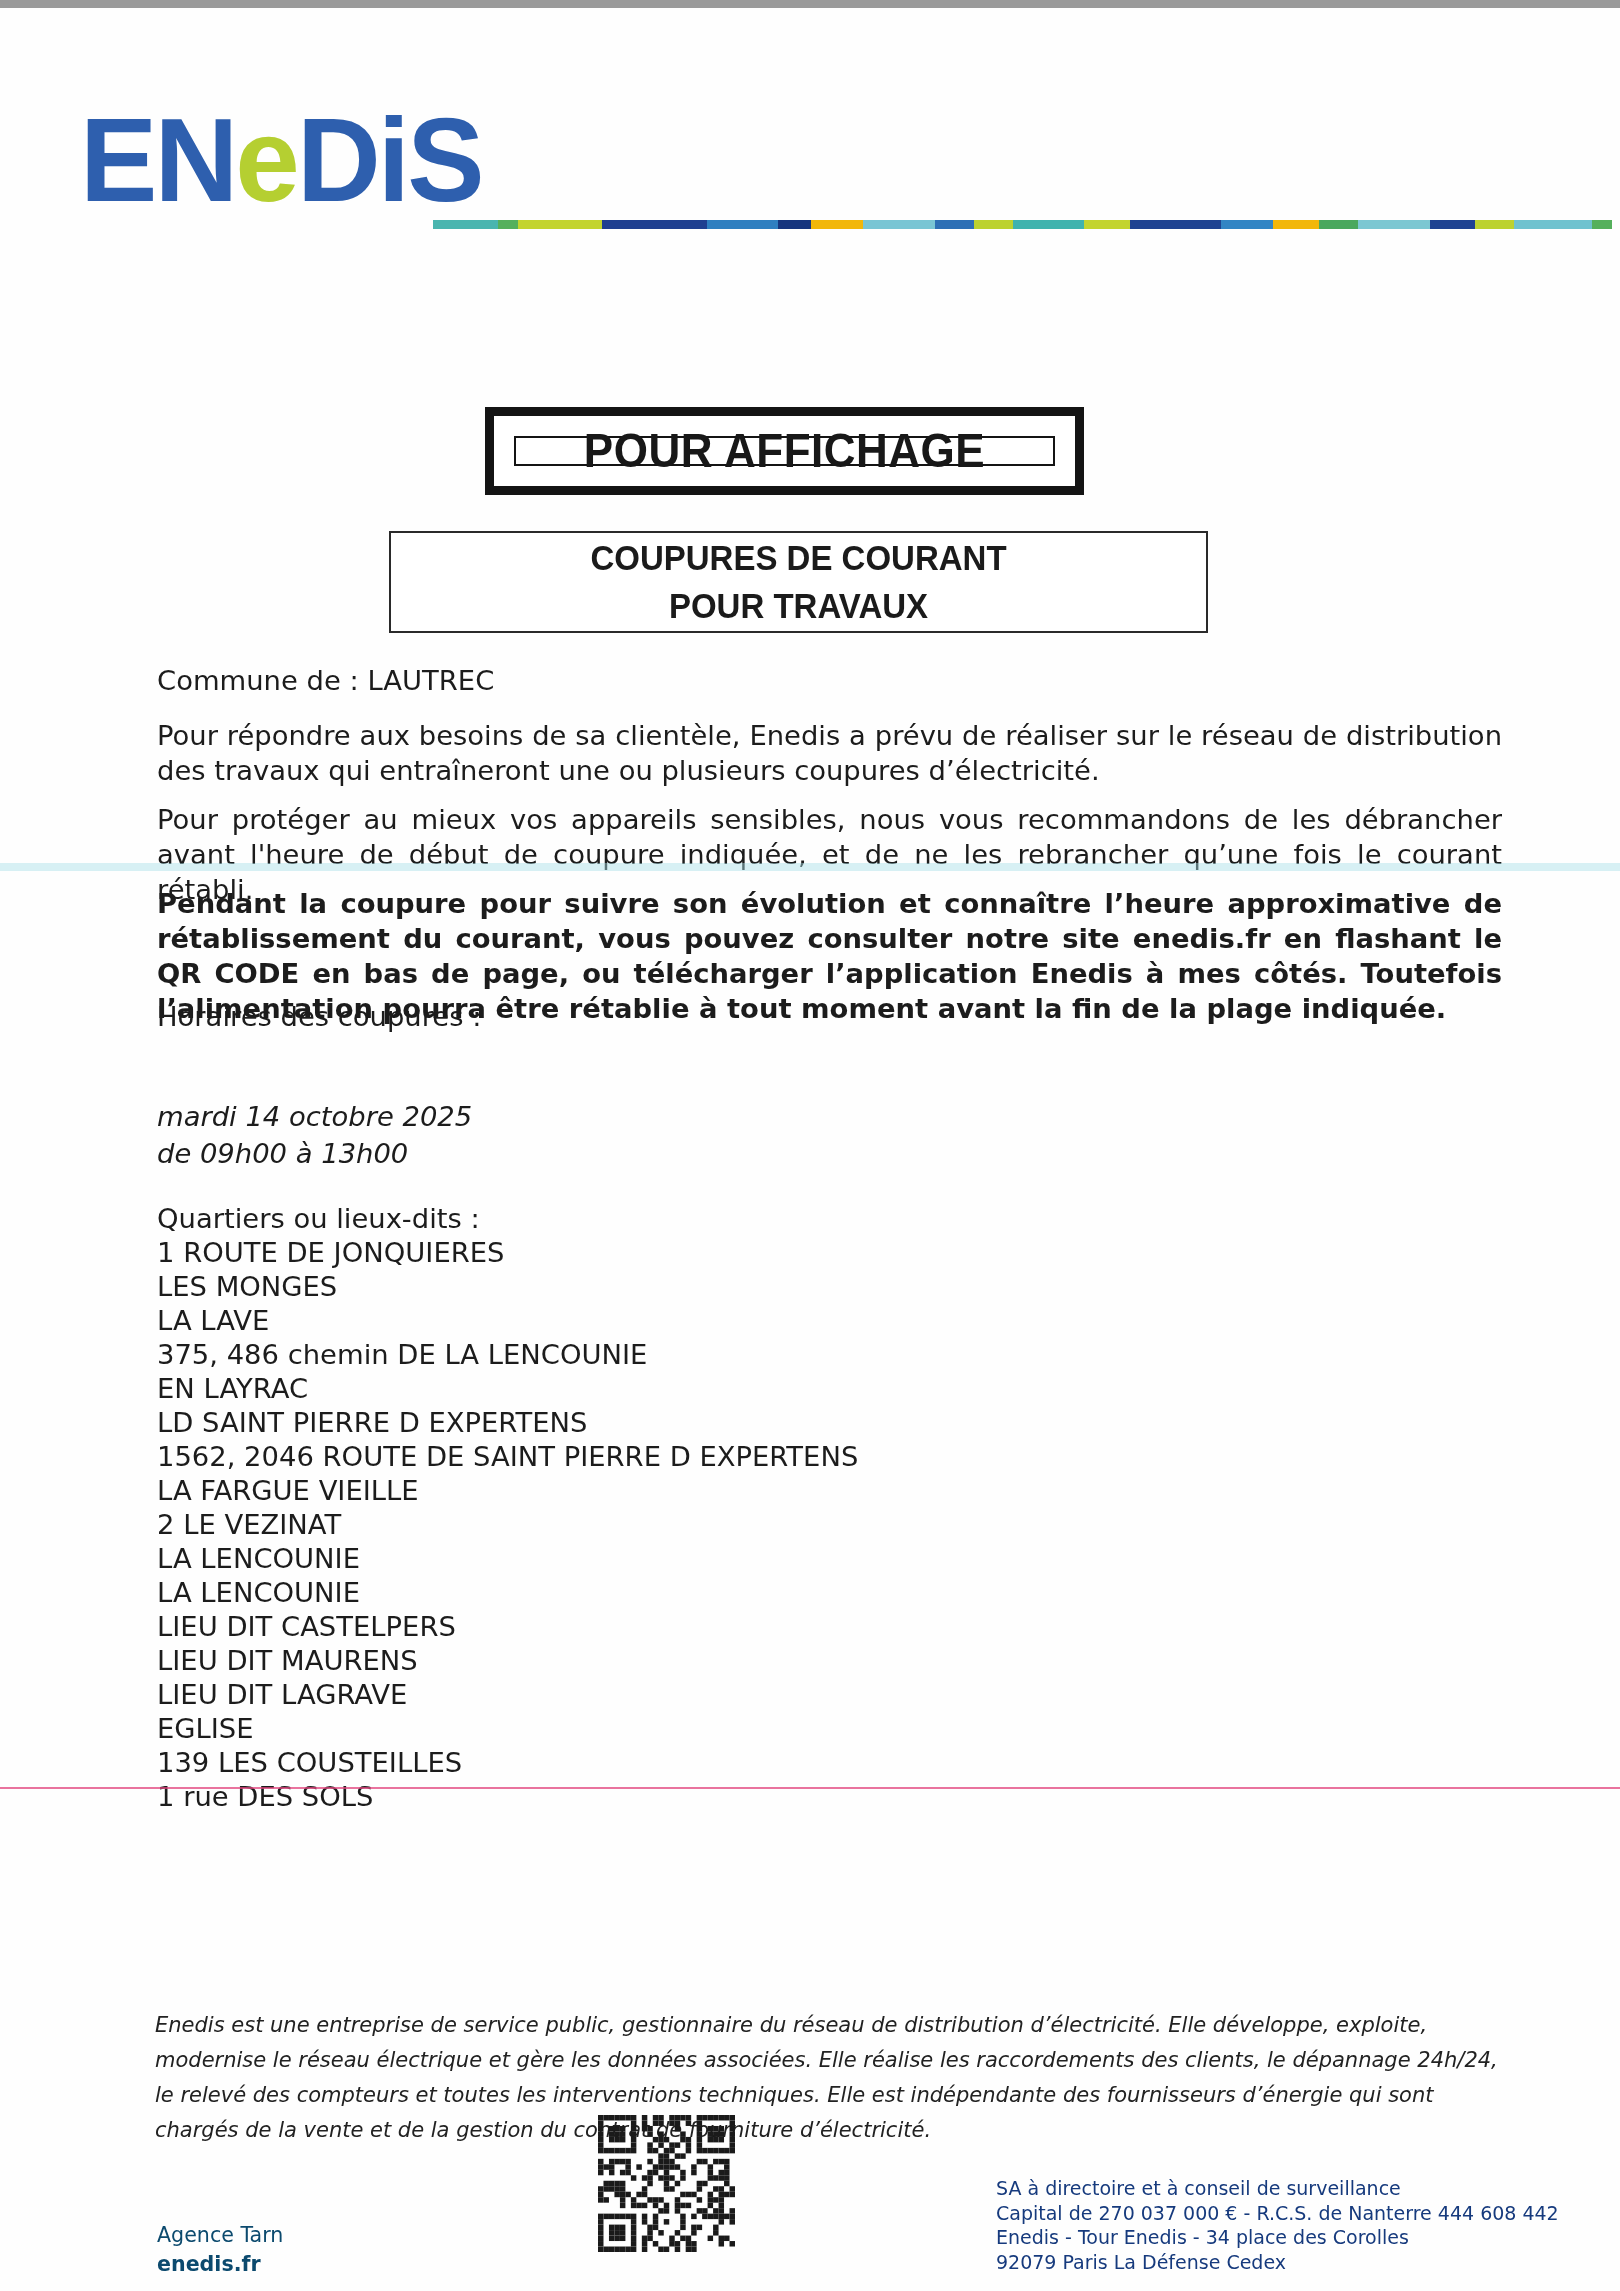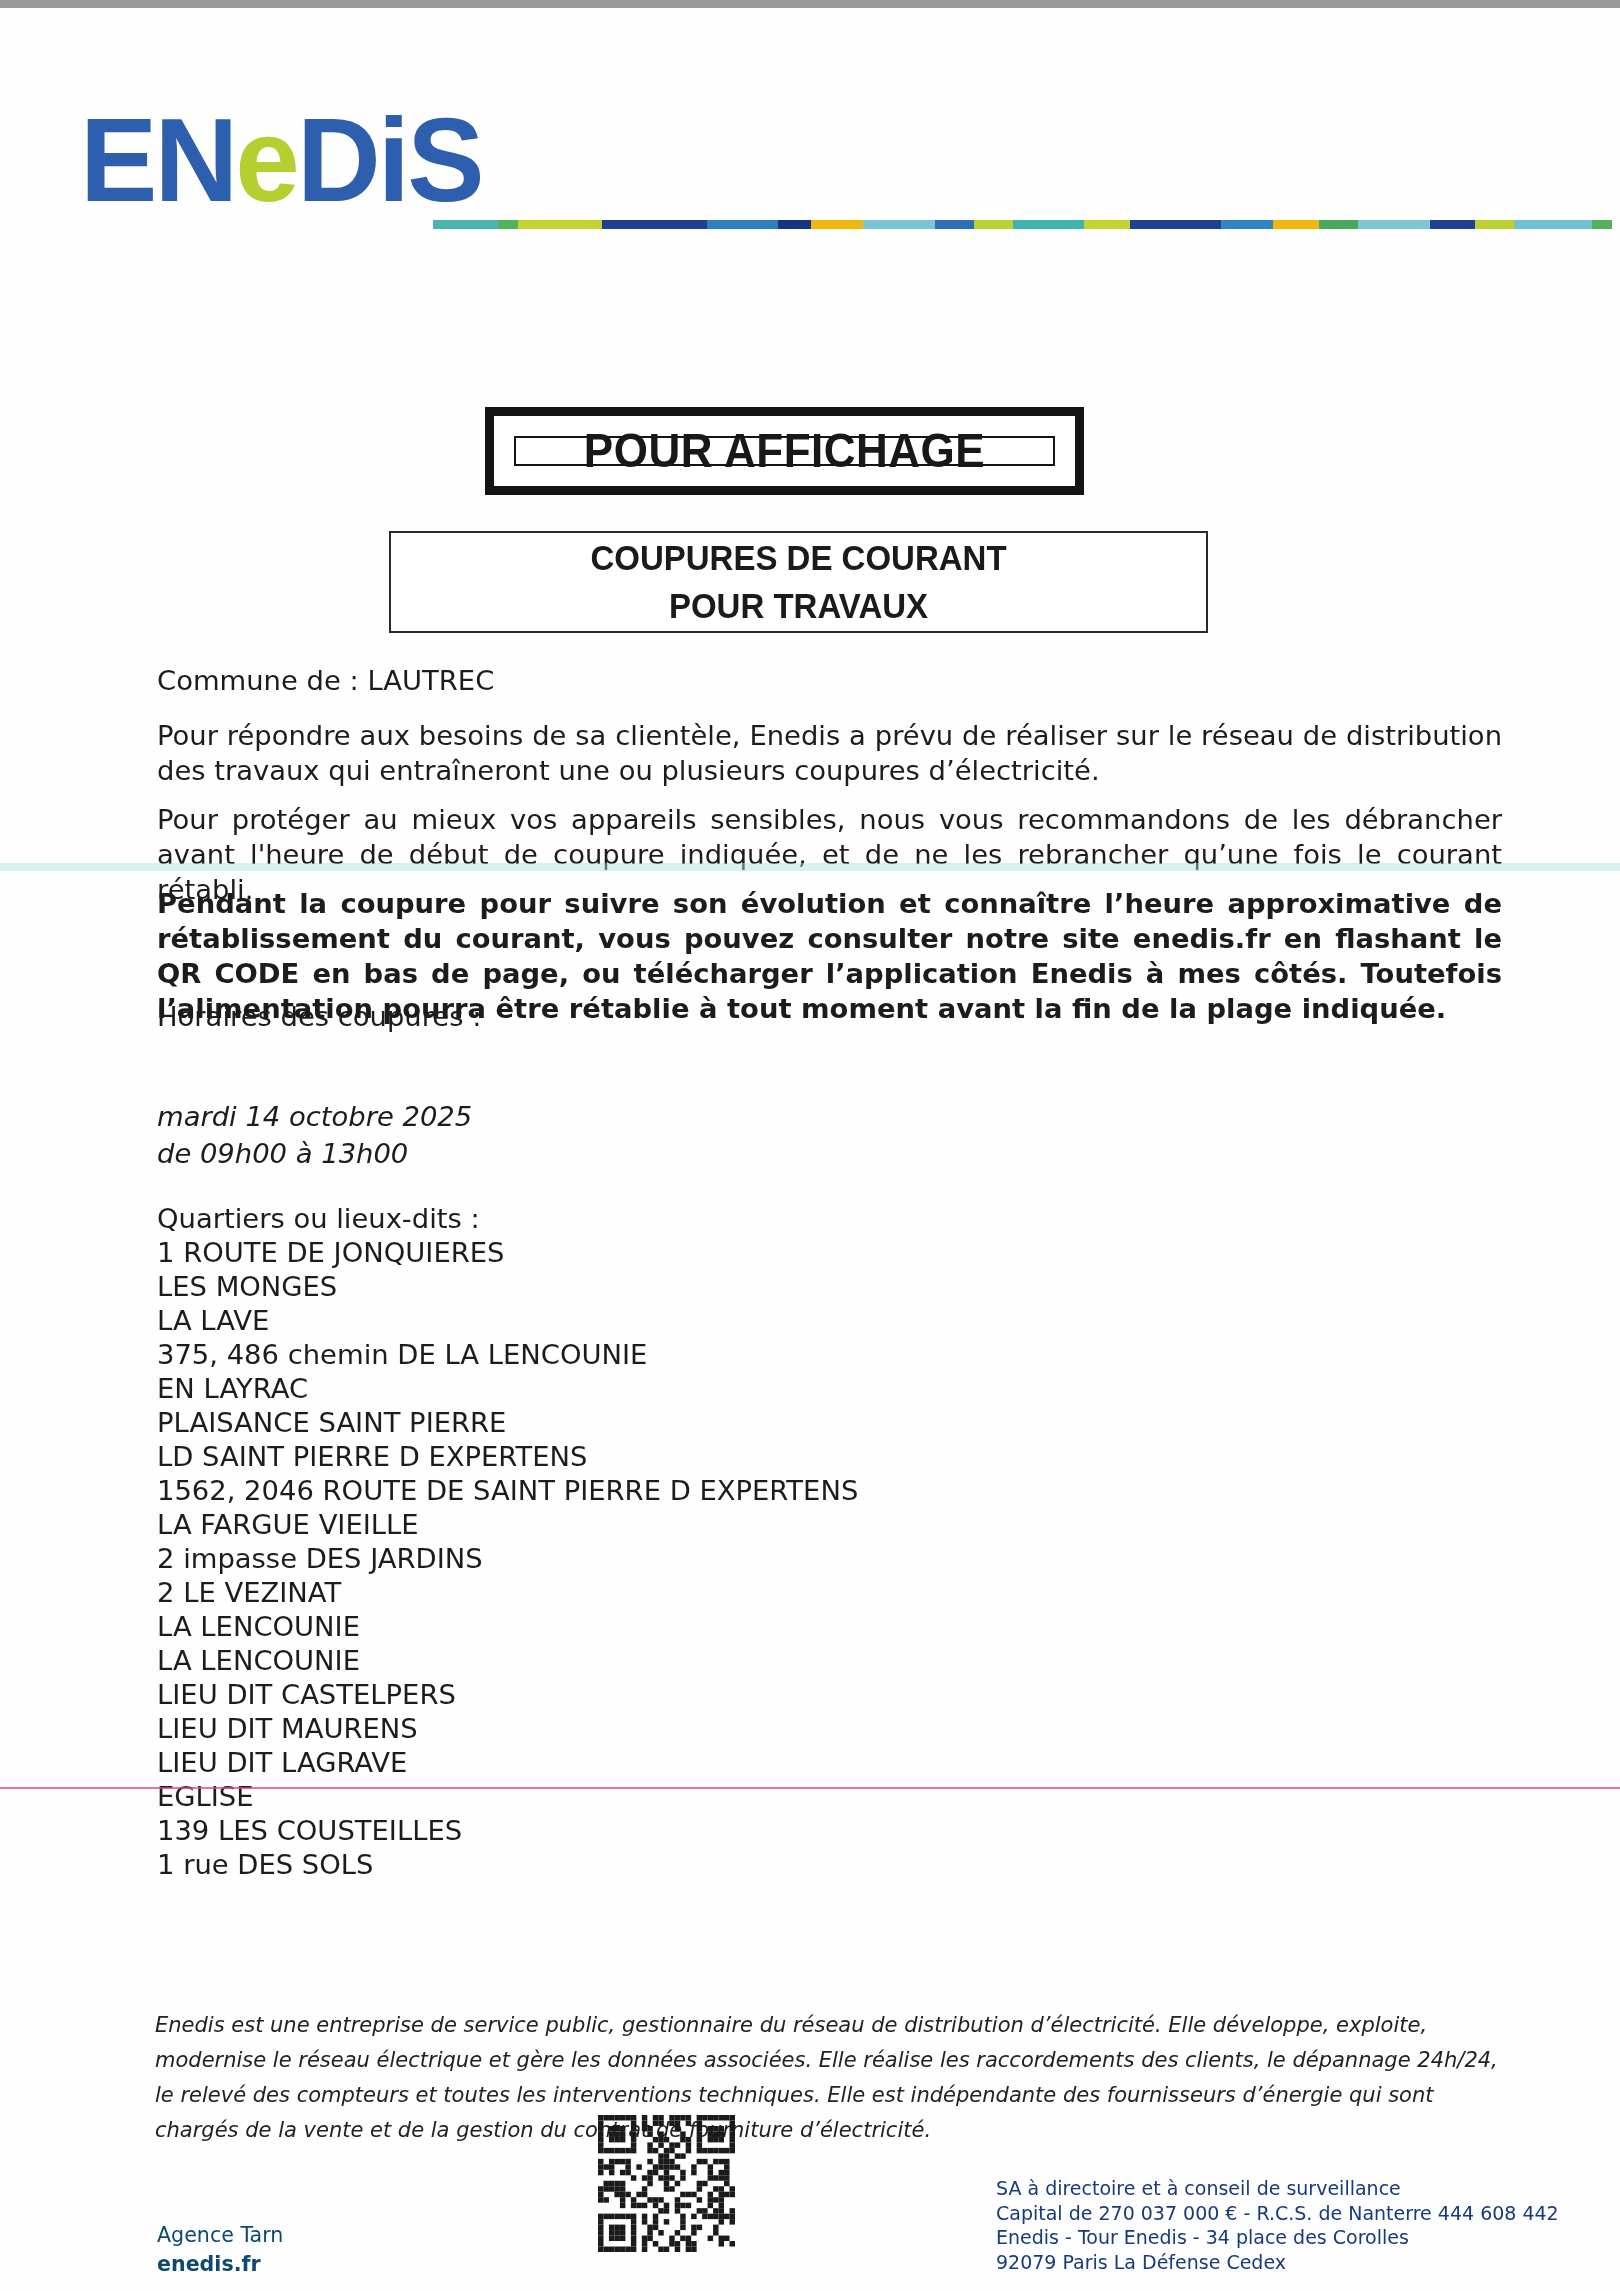--- a/index.html
+++ b/index.html
@@ -153,25 +153,23 @@
     <div>de 09h00 à 13h00</div>
   </div>
 
   <div class="bodyblock places">
     <div class="label">Quartiers ou lieux-dits :</div>
     <div>1 ROUTE DE JONQUIERES</div>
     <div>LES MONGES</div>
     <div>LA LAVE</div>
     <div>375, 486 chemin DE LA LENCOUNIE</div>
     <div>EN LAYRAC</div>
-    <div>PLAISANCE SAINT PIERRE</div>
     <div>LD SAINT PIERRE D EXPERTENS</div>
     <div>1562, 2046 ROUTE DE SAINT PIERRE D EXPERTENS</div>
     <div>LA FARGUE VIEILLE</div>
-    <div>2 impasse DES JARDINS</div>
     <div>2 LE VEZINAT</div>
     <div>LA LENCOUNIE</div>
     <div>LA LENCOUNIE</div>
     <div>LIEU DIT CASTELPERS</div>
     <div>LIEU DIT MAURENS</div>
     <div>LIEU DIT LAGRAVE</div>
     <div>EGLISE</div>
     <div>139 LES COUSTEILLES</div>
     <div>1 rue DES SOLS</div>
   </div>

